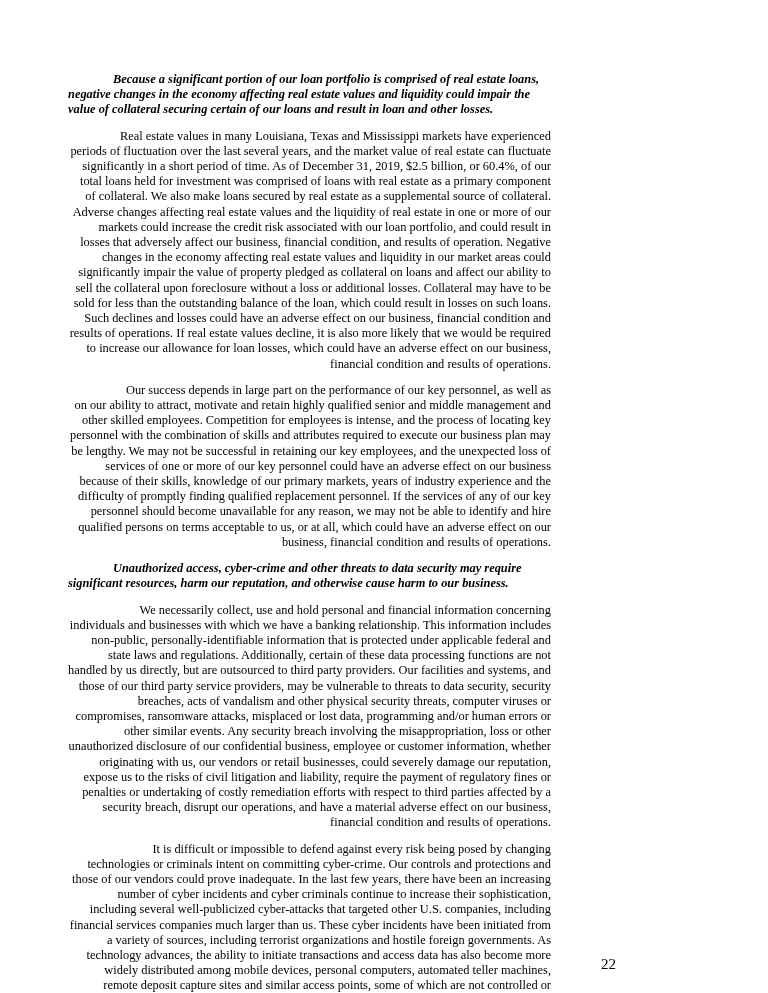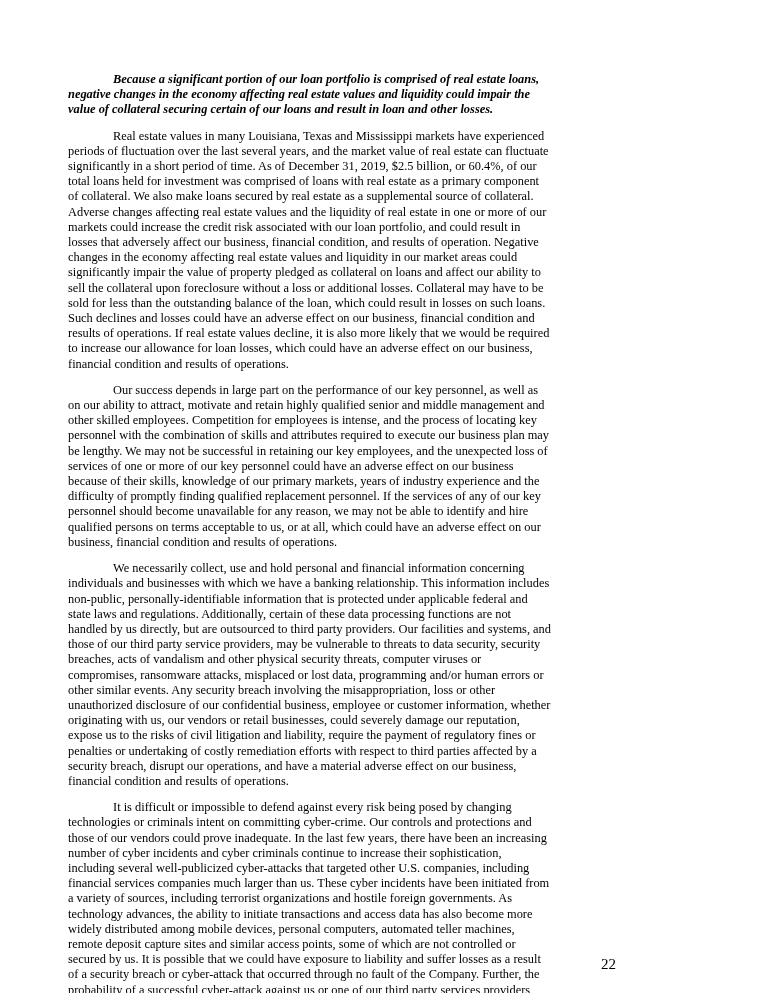--- a/index.html
+++ b/index.html
@@ -22,20 +22,21 @@
   }
   .risk-heading {
     font-weight: bold;
     font-style: italic;
     text-indent: 45px;
     margin: 0 0 11px 0;
   }
   .body-para {
     text-indent: 45px;
     margin: 0 0 11px 0;
+    text-align: right;
   }
   .page-number {
     position: absolute;
     bottom: 21px;
     left: 16px;
     right: 0;
     text-align: right;
     font-size: 15px;
   }
 </style>
@@ -44,20 +45,21 @@
 
 <div class="page">
 
   <p class="risk-heading">Because a significant portion of our loan portfolio is comprised of real estate loans, negative changes in the economy affecting real estate values and liquidity could impair the value of collateral securing certain of our loans and result in loan and other losses.</p>
 
   <p class="body-para">Real estate values in many Louisiana, Texas and Mississippi markets have experienced periods of fluctuation over the last several years, and the market value of real estate can fluctuate significantly in a short period of time. As of December 31, 2019, $2.5 billion, or 60.4%, of our total loans held for investment was comprised of loans with real estate as a primary component of collateral. We also make loans secured by real estate as a supplemental source of collateral. Adverse changes affecting real estate values and the liquidity of real estate in one or more of our markets could increase the credit risk associated with our loan portfolio, and could result in losses that adversely affect our business, financial condition, and results of operation. Negative changes in the economy affecting real estate values and liquidity in our market areas could significantly impair the value of property pledged as collateral on loans and affect our ability to sell the collateral upon foreclosure without a loss or additional losses. Collateral may have to be sold for less than the outstanding balance of the loan, which could result in losses on such loans. Such declines and losses could have an adverse effect on our business, financial condition and results of operations. If real estate values decline, it is also more likely that we would be required to increase our allowance for loan losses, which could have an adverse effect on our business, financial condition and results of operations.</p>
 
 
   <p class="body-para">Our success depends in large part on the performance of our key personnel, as well as on our ability to attract, motivate and retain highly qualified senior and middle management and other skilled employees. Competition for employees is intense, and the process of locating key personnel with the combination of skills and attributes required to execute our business plan may be lengthy. We may not be successful in retaining our key employees, and the unexpected loss of services of one or more of our key personnel could have an adverse effect on our business because of their skills, knowledge of our primary markets, years of industry experience and the difficulty of promptly finding qualified replacement personnel. If the services of any of our key personnel should become unavailable for any reason, we may not be able to identify and hire qualified persons on terms acceptable to us, or at all, which could have an adverse effect on our business, financial condition and results of operations.</p>
 
+  <p class="risk-heading">Unauthorized access, cyber-crime and other threats to data security may require significant resources, harm our reputation, and otherwise cause harm to our business.</p>
 
   <p class="body-para">We necessarily collect, use and hold personal and financial information concerning individuals and businesses with which we have a banking relationship. This information includes non-public, personally-identifiable information that is protected under applicable federal and state laws and regulations. Additionally, certain of these data processing functions are not handled by us directly, but are outsourced to third party providers. Our facilities and systems, and those of our third party service providers, may be vulnerable to threats to data security, security breaches, acts of vandalism and other physical security threats, computer viruses or compromises, ransomware attacks, misplaced or lost data, programming and/or human errors or other similar events. Any security breach involving the misappropriation, loss or other unauthorized disclosure of our confidential business, employee or customer information, whether originating with us, our vendors or retail businesses, could severely damage our reputation, expose us to the risks of civil litigation and liability, require the payment of regulatory fines or penalties or undertaking of costly remediation efforts with respect to third parties affected by a security breach, disrupt our operations, and have a material adverse effect on our business, financial condition and results of operations.</p>
 
   <p class="body-para">It is difficult or impossible to defend against every risk being posed by changing technologies or criminals intent on committing cyber-crime. Our controls and protections and those of our vendors could prove inadequate. In the last few years, there have been an increasing number of cyber incidents and cyber criminals continue to increase their sophistication, including several well-publicized cyber-attacks that targeted other U.S. companies, including financial services companies much larger than us. These cyber incidents have been initiated from a variety of sources, including terrorist organizations and hostile foreign governments. As technology advances, the ability to initiate transactions and access data has also become more widely distributed among mobile devices, personal computers, automated teller machines, remote deposit capture sites and similar access points, some of which are not controlled or secured by us. It is possible that we could have exposure to liability and suffer losses as a result of a security breach or cyber-attack that occurred through no fault of the Company. Further, the probability of a successful cyber-attack against us or one of our third party services providers cannot be predicted.</p>
 
   <div class="page-number">22</div>
 
 </div>
 
 </body></html>

